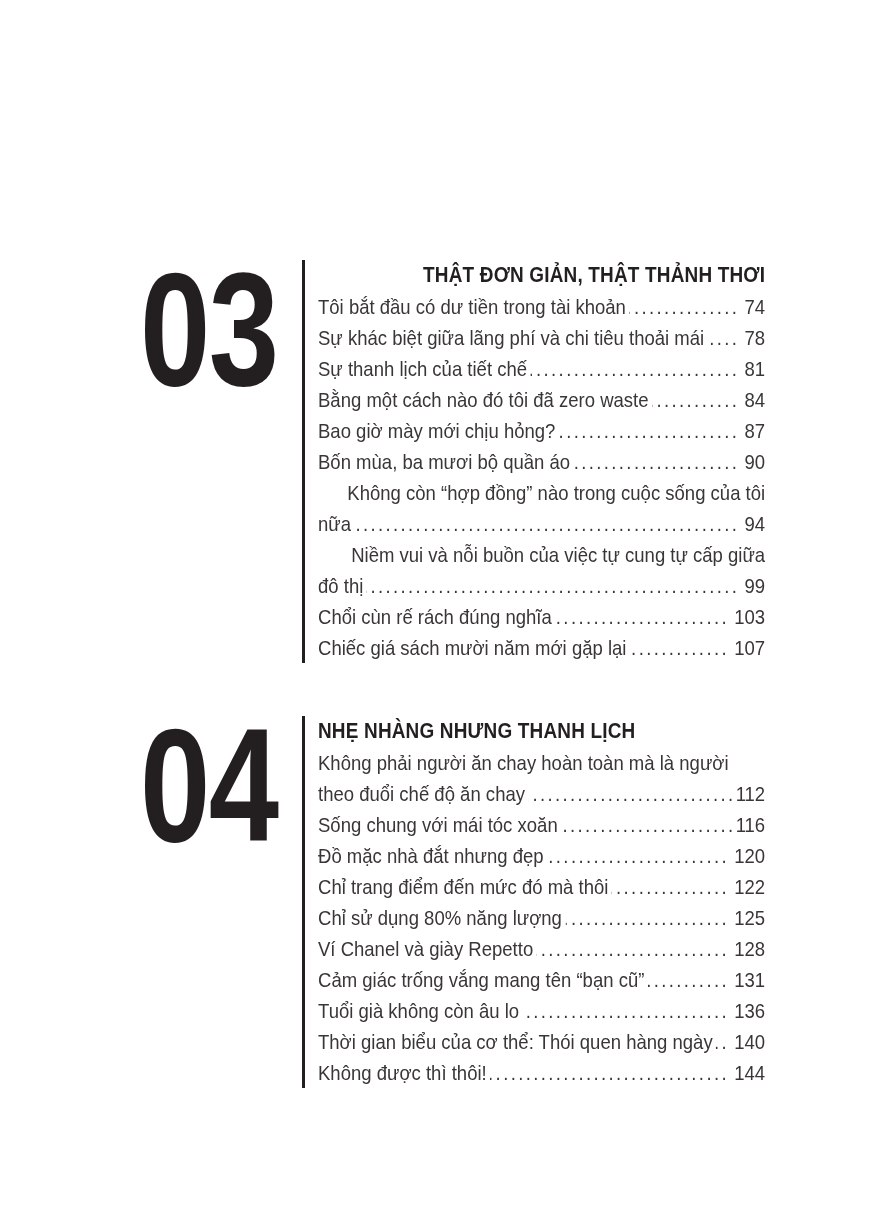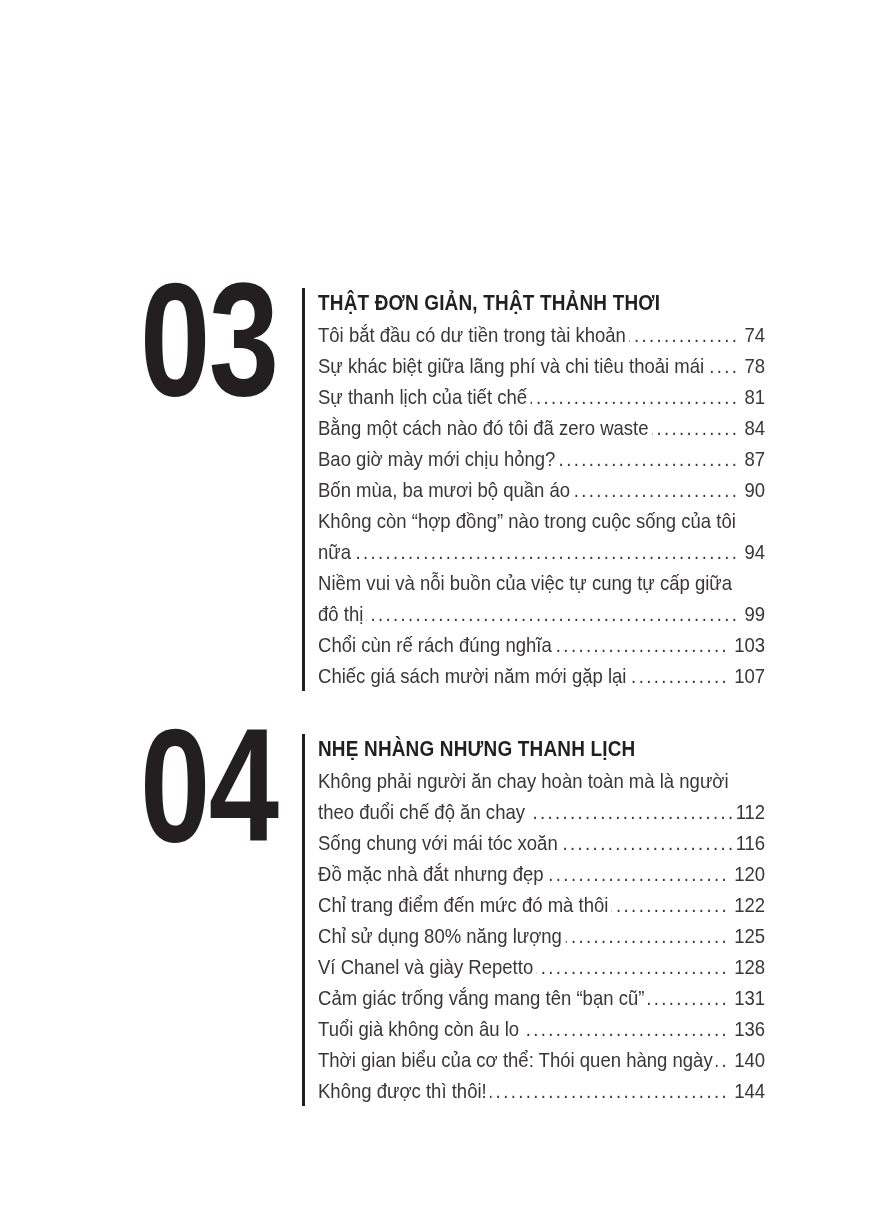--- a/index.html
+++ b/index.html
@@ -11,34 +11,33 @@
   body{
     width:875px;height:1205px;
     background:var(--bg);
     font-family:"Liberation Sans","DejaVu Sans",sans-serif;
   }
   .page{
     position:relative;width:875px;height:1205px;
     background:var(--bg);overflow:hidden;
   }
   .chapter{position:absolute;left:140px;width:660px;}
-  .chapter.idx-0{top:270px;}
+  .chapter.idx-0{top:260px;text-align:right;}
   .chapter.idx-1{top:716px;}
   .chapter-number{
     position:absolute;left:0;top:-12px;
     font-size:162px;line-height:1;font-weight:700;
     letter-spacing:-2px;color:var(--heading);
     transform:scaleX(0.78);transform-origin:left top;
     white-space:nowrap;
   }
   .chapter-body{
     margin-left:162px;
     border-left:3px solid var(--heading);
     padding-left:13px;
-    margin-top:18px;
   }
   .entries-scale{
     width:507px;
     transform:scaleX(0.882);transform-origin:left top;
     font-size:21px;line-height:31px;color:var(--body);
   }
   .chapter-title{
     margin:0;padding:0;
     font-size:21.5px;line-height:31px;font-weight:700;
     color:var(--heading);letter-spacing:0.2px;white-space:nowrap;

